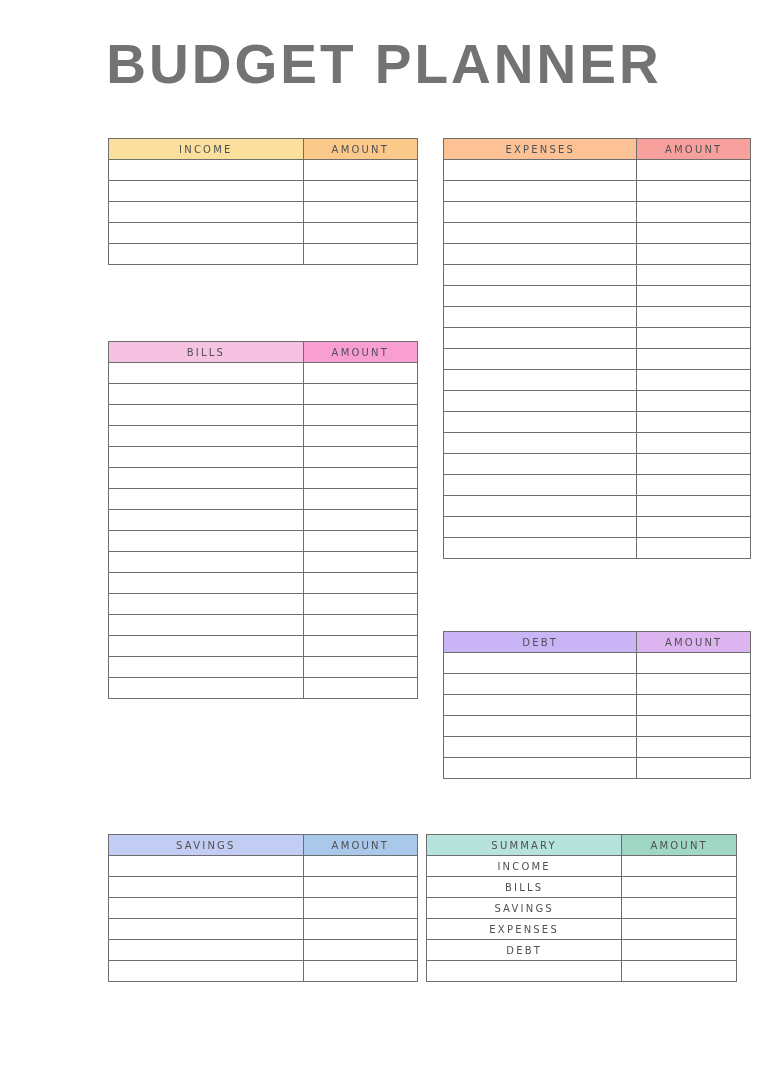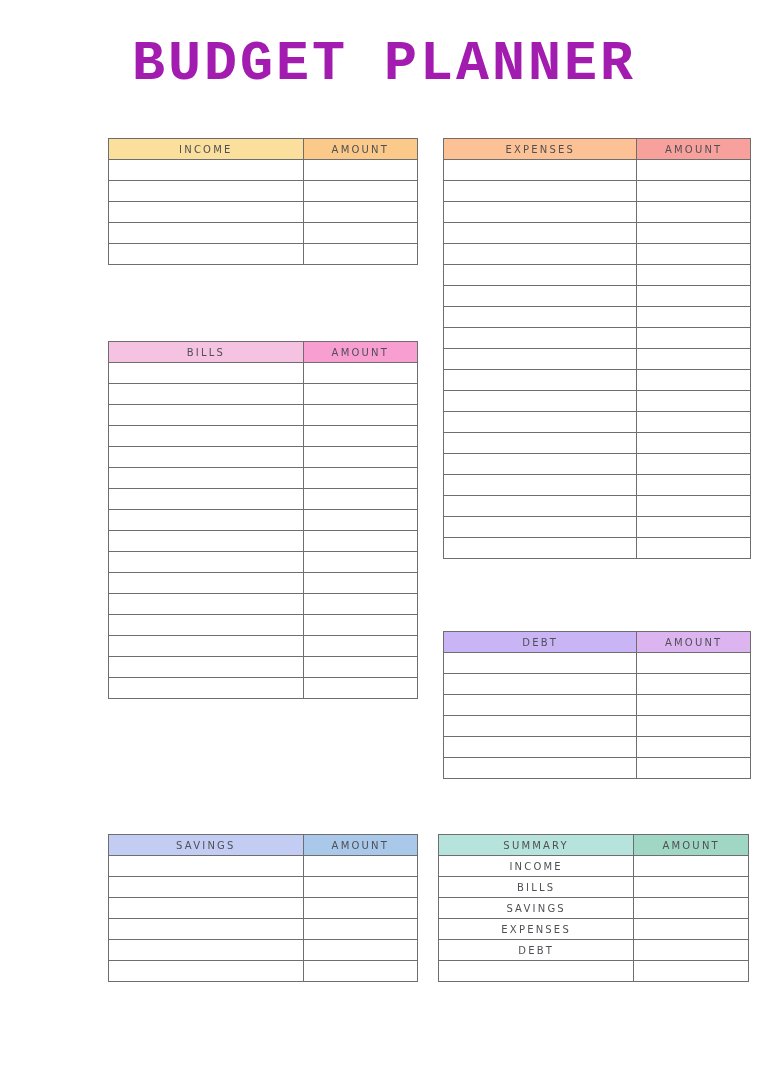--- a/index.html
+++ b/index.html
@@ -20,25 +20,25 @@
     width: 768px;
     height: 1086px;
     box-sizing: border-box;
   }
   .title {
     position: absolute;
     left: 0;
     top: 36px;
     width: 768px;
     text-align: center;
-    font-family: Liberation Mono, monospace;
+    font-family: Liberation Sans, sans-serif;
     font-weight: bold;
     font-size: 55px;
     letter-spacing: 3px;
-    color: #a21caf;
+    color: #737373;
     line-height: 1.05;
     white-space: nowrap;
   }
   .table {
     position: absolute;
     box-sizing: border-box;
     margin-left: 46px;
   }
   table.grid {
     border-collapse: collapse;
@@ -365,21 +365,21 @@
             <td class="blank"></td>
           </tr>
         <tr>
             <td class="nocell"></td>
             <td class="total"></td>
           </tr>
       </tbody>
     </table>
   </div>
 
-  <div class="table" style="left:392px; top:834px; width:311px;">
+  <div class="table" style="left:380px; top:834px; width:311px;">
     <table class="grid">
       <colgroup>
           <col class="col-label">
           <col class="col-amount">
         </colgroup>
       <tbody>
         <tr>
           <td class="hdr" style="background:#b6e3dc;">SUMMARY</td>
           <td class="hdr" style="background:#9fd7c4;">AMOUNT</td>
         </tr>

